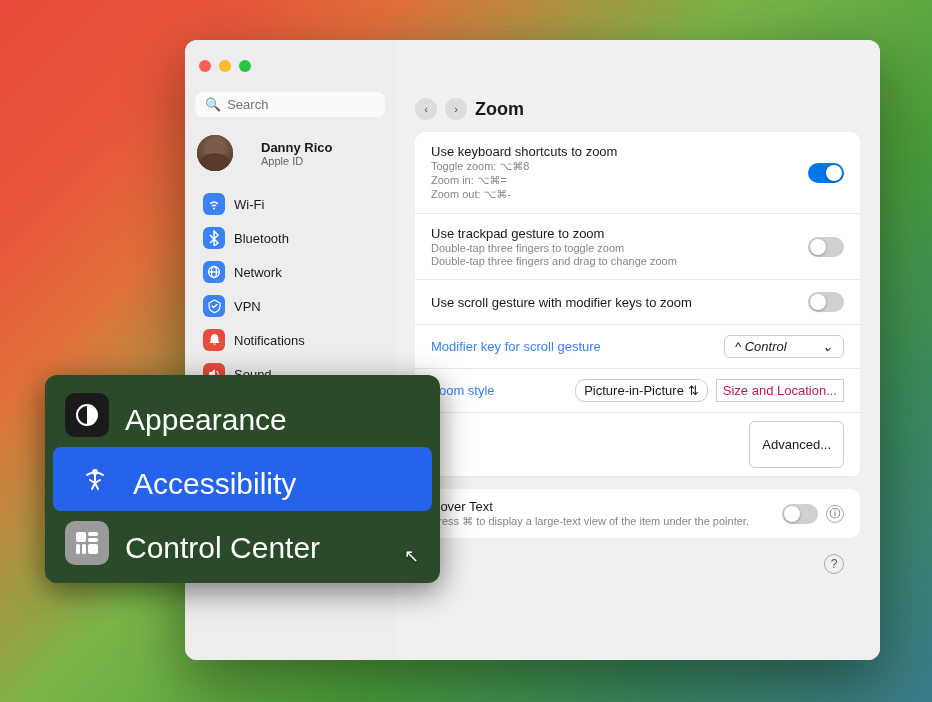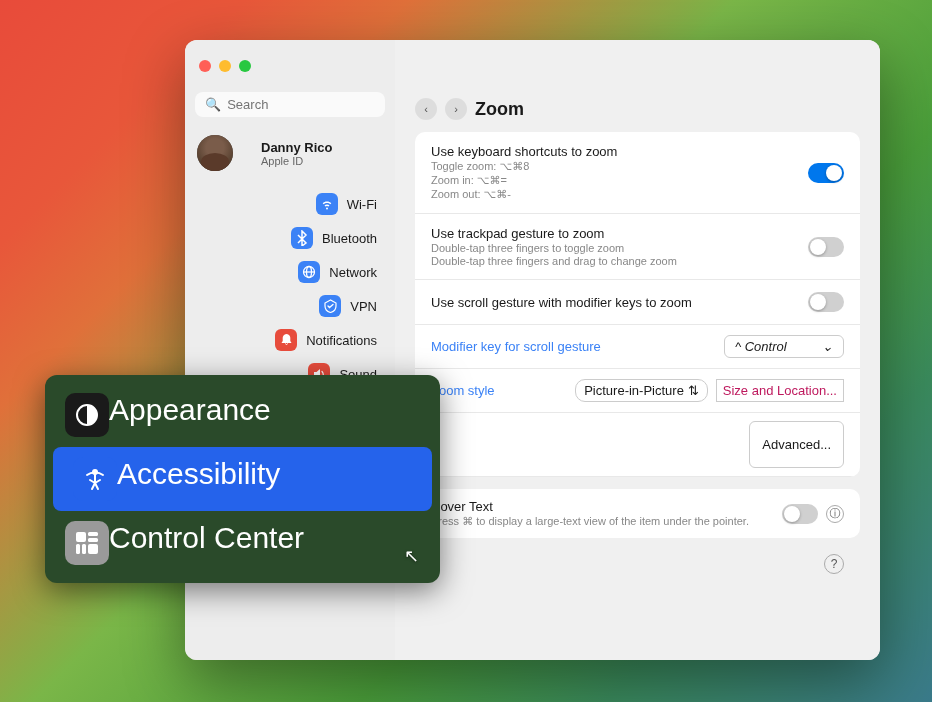--- a/index.html
+++ b/index.html
@@ -112,21 +112,20 @@
     }
     .user-info { display: flex; flex-direction: column; }
     .user-name { font-size: 13px; font-weight: 600; color: #1a1a1a; }
     .user-sub { font-size: 11px; color: #666; }
 
     .sidebar-section {
       display: flex;
       flex-direction: column;
       padding: 2px 0;
       overflow-y: auto;
-      align-items: flex-end;
     }
 
     .sidebar-item {
       display: flex;
       align-items: center;
       gap: 9px;
       padding: 5px 12px;
       border-radius: 7px;
       margin: 1px 6px;
       cursor: pointer;
@@ -378,21 +377,22 @@
       background: #2a4a2a;
       border-radius: 12px;
       padding: 8px 0;
       box-shadow: 0 8px 30px rgba(0,0,0,0.5);
       z-index: 100;
       overflow: hidden;
     }
 
     .zoomed-item {
       display: flex;
-      align-items: flex-start;
+      align-items: flex-end;
+      gap: 16px;
       padding: 10px 20px;
       cursor: pointer;
     }
     .zoomed-item.selected {
       background: #2563eb;
       border-radius: 8px;
       margin: 0 8px;
     }
 
     .zoomed-icon {

